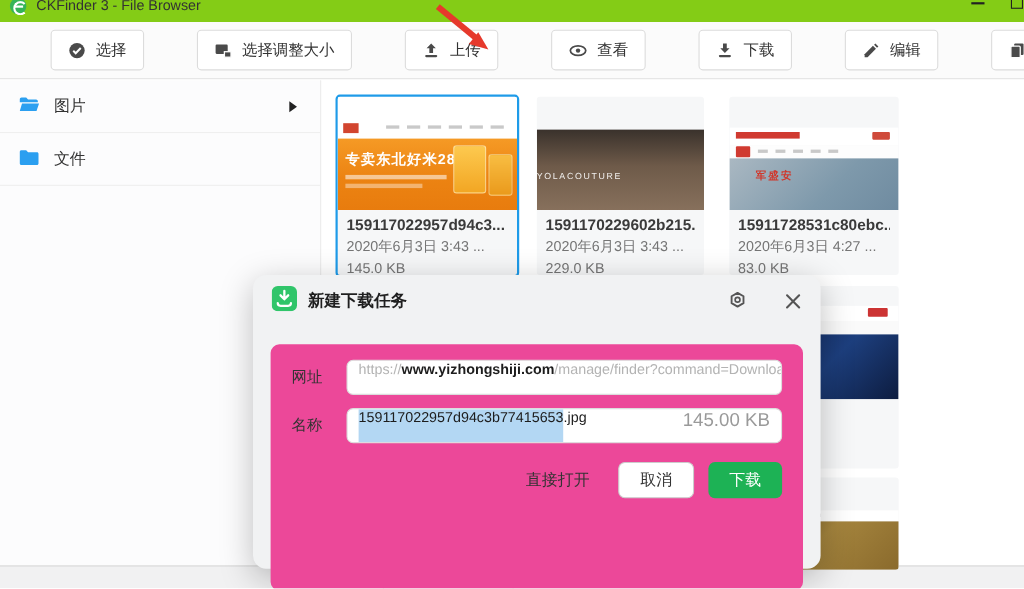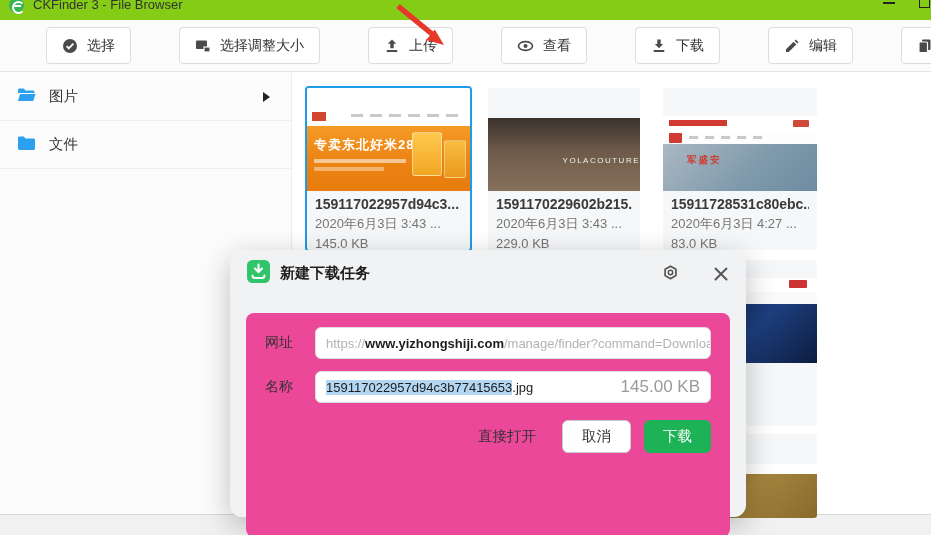--- a/index.html
+++ b/index.html
@@ -48,21 +48,21 @@
   .t1 .banner { position:absolute; top:38px; left:0; right:0; bottom:0; background:linear-gradient(180deg,#f59a25,#ec8312 55%,#e87c0e); }
   .t1 .cap { position:absolute; left:7px; top:10px; font-size:13px; font-weight:700; color:#fff; letter-spacing:1px; white-space:nowrap; }
   .t1 .sub1 { position:absolute; left:7px; top:33px; width:92px; height:4px; background:rgba(255,255,255,.55); }
   .t1 .sub2 { position:absolute; left:7px; top:41px; width:70px; height:4px; background:rgba(255,255,255,.4); }
   .t1 .bag { position:absolute; right:28px; top:6px; width:30px; height:44px; background:linear-gradient(180deg,#fdc94f,#f2a623); border:1px solid rgba(255,255,255,.45); border-radius:3px; }
   .t1 .bag2 { position:absolute; right:4px; top:14px; width:22px; height:38px; background:linear-gradient(180deg,#f8bd42,#ea9a1c); border:1px solid rgba(255,255,255,.35); border-radius:3px; }
 
   
   .t2 .img { position:absolute; top:30px; left:0; right:0; bottom:0; background:linear-gradient(180deg,#3a322c,#6e5a49 45%,#87705c); }
   .t2 .bar { position:absolute; top:30px; left:0; right:0; height:12px; background:#241f1c; }
-  .t2 .cap { position:absolute; left:0; right:0; top:68px; text-align:right; font-size:8px; letter-spacing:1.5px; color:rgba(255,255,255,.9);padding-left:16px; }
+  .t2 .cap { position:absolute; left:0; right:0; top:68px; text-align:left; font-size:8px; letter-spacing:1.5px; color:rgba(255,255,255,.9); }
 
   
   .t3 .hd { position:absolute; top:28px; left:0; right:0; height:16px; background:#fff; }
   .t3 .rtxt { position:absolute; left:6px; top:32px; width:58px; height:6px; background:#d03a30; }
   .t3 .rlogo { position:absolute; right:8px; top:32px; width:16px; height:7px; background:#cf4a3a; border-radius:1px; }
   .t3 .nav { position:absolute; top:44px; left:0; right:0; height:12px; background:#fdfdfd; }
   .t3 .rbtn { position:absolute; left:6px; top:45px; width:13px; height:10px; background:#d03a30; border-radius:1px; }
   .t3 .img { position:absolute; top:56px; left:0; right:0; bottom:0; background:linear-gradient(135deg,#aab8c2,#7e99ab 60%,#6f8ba0); }
   .t3 .cap { position:absolute; left:24px; top:66px; font-size:9.5px; font-weight:700; color:#d0382c; letter-spacing:2px; }
 
@@ -84,21 +84,21 @@
 
   
   .dialog { position:absolute; left:230px; top:250px; width:516px; height:267px; background:#f1f2f3; border-radius:12px; box-shadow:0 8px 30px rgba(0,0,0,.25); z-index:10; }
   .dlg-header { height:47px; display:flex; align-items:center; padding:0 17px; gap:10px; }
   .dlg-title { font-size:15px; font-weight:700; color:#1f1f1f; }
   .dlg-gear { margin-left:auto; cursor:pointer; display:flex; }
   .dlg-close { margin-left:23px; cursor:pointer; display:flex; }
   .dlg-panel { margin:16px 16px; height:224px; background:#ec4899; border-radius:8px; padding:14px 19px; }
   .frow { display:flex; align-items:center; margin-bottom:12px; }
   .frow label { width:50px; flex-shrink:0; font-size:14px; color:#333; }
-  .finput { flex:1; height:32px; border:1px solid #dcdcdc; border-radius:6px; display:flex; align-items:center; padding:0 10px; font-size:13px; background:#fff; overflow:hidden; white-space:nowrap; }
+  .finput { flex:1; height:32px; border:1px solid #dcdcdc; border-radius:6px; display:flex; padding:0 10px; font-size:13px; background:#fff; overflow:hidden; white-space:nowrap; }
   .dim { color:#b3b3b3; }
   .strong { color:#1d1d1d; font-weight:700; }
   .selhl { background:#b3d7f3; color:#1d1d1d; }
   .ext { color:#1d1d1d; }
   .kb { margin-left:auto; color:#9a9a9a; font-size:17px; padding-left:8px; }
   .path { color:#222; }
   .free { margin-left:auto; color:#999; font-size:12.5px; }
   .ddsep { width:1px; height:32px; background:#dcdcdc; margin:0 0 0 12px; }
   .caret { width:0; height:0; border-left:5px solid transparent; border-right:5px solid transparent; border-top:6px solid #333; margin:0 6px 0 11px; cursor:pointer; }
   .browse { margin-left:11px; height:32px; padding:0 15px; background:#fff; border:1px solid #ccc; border-radius:6px; font-size:14px; color:#333; cursor:pointer; font-family:inherit; }

